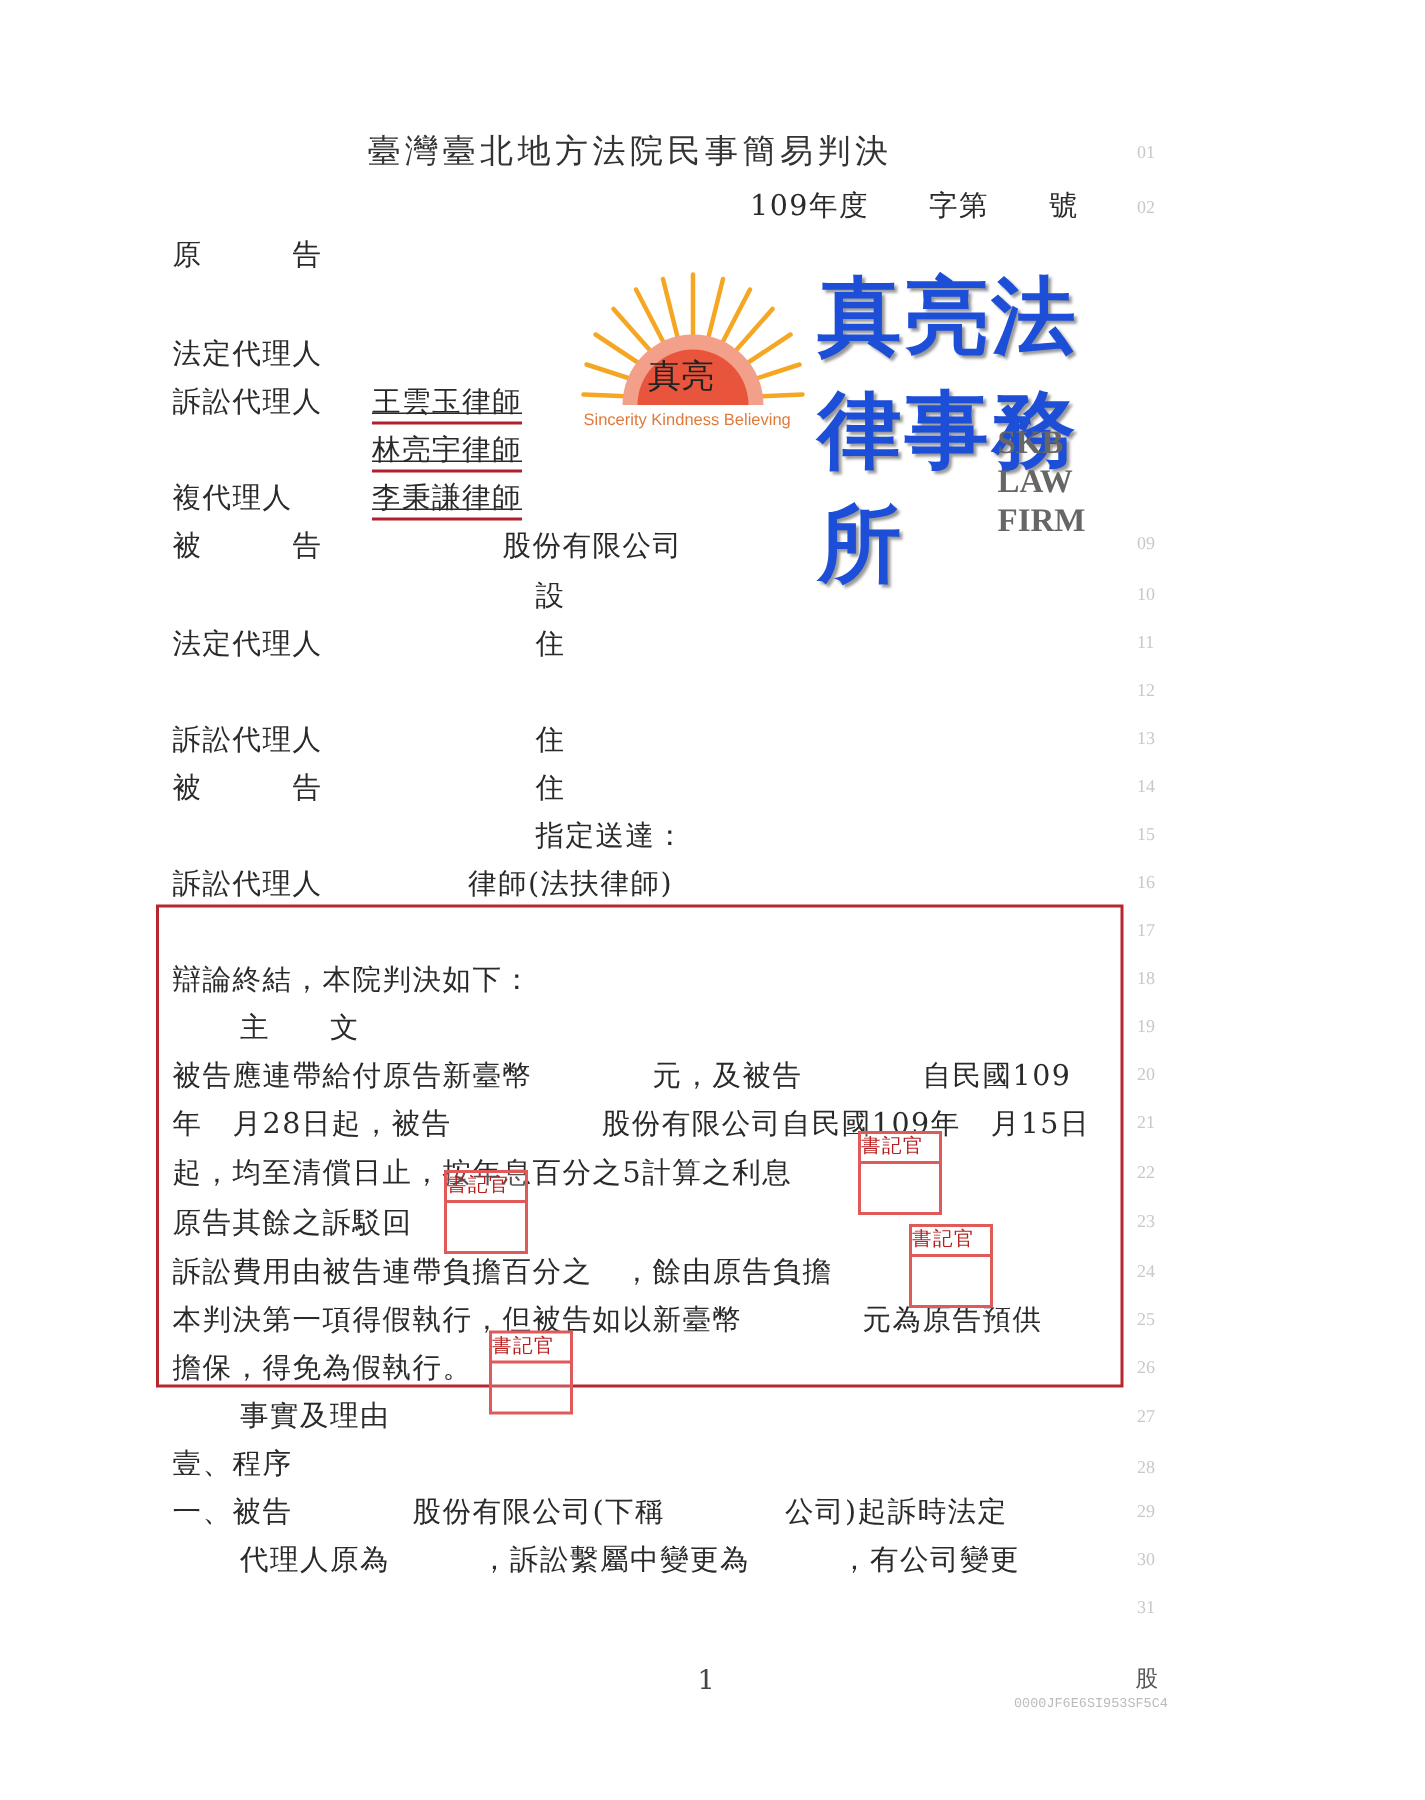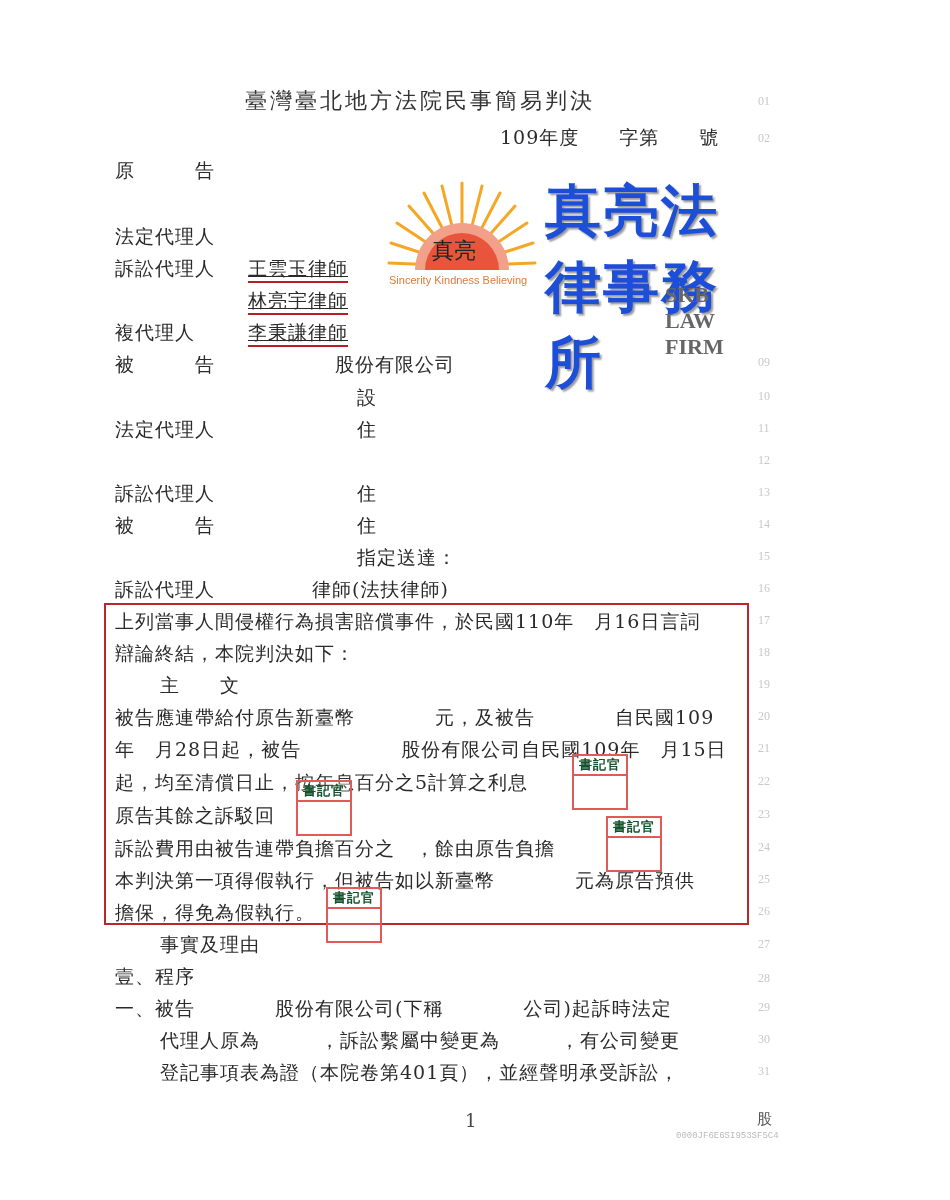--- a/index.html
+++ b/index.html
@@ -7,21 +7,21 @@
     width:950px; height:1200px; background:#ffffff; position:relative; overflow:hidden;
     font-family: "DejaVu Serif", "Liberation Serif", serif; color:#2a2a2a;
   }
   .page { position:absolute; left:0; top:0; width:756px; height:1200px; }
   .line { position:absolute; font-size:19px; line-height:24px; white-space:pre; letter-spacing:1px; }
   .lno { position:absolute; left:758px; font-size:12px; color:#c8c8c8; font-family:"Liberation Serif", serif; }
   .title { position:absolute; left:245px; top:86px; font-size:22px; letter-spacing:3px; color:#333; }
   .ul { border-bottom:2px solid #b0202a; padding-bottom:2px;text-decoration:underline; }
   .redbox { position:absolute; left:104px; top:603px; width:645px; height:322px; border:2px solid #b8262e; box-sizing:border-box; }
   .stamp { position:absolute; width:56px; height:56px; border:2px solid #e05a5a; box-sizing:border-box; background:rgba(255,255,255,0.2); }
-  .stamp .st { display:block; height:18px; border-bottom:2px solid #e05a5a; color:#14532d; font-size:13px; font-weight:bold; text-align:center; line-height:18px; font-family:"DejaVu Sans", sans-serif; letter-spacing:1px; }
+  .stamp .st { display:block; height:18px; border-bottom:2px solid #e05a5a; color:#b91c1c; font-size:13px; font-weight:normal; text-align:left; line-height:18px; font-family:"DejaVu Sans", sans-serif; letter-spacing:1px; }
   .logo { position:absolute; left:387px; top:178px; width:150px; height:115px; }
   .firm-cn { position:absolute; left:545px; top:174px; font-size:56px; font-weight:bold; color:#1d4ed8; letter-spacing:2px; font-family:"DejaVu Serif", serif; text-shadow:2px 2px 2px #999; }
   .firm-en { position:absolute; left:665px; top:282px; font-size:22px; font-weight:bold; color:#666; font-family:"Liberation Serif", serif; }
   .footer-page { position:absolute; left:465px; top:1110px; font-size:18px; color:#444; }
   .footer-code { position:absolute; left:757px; top:1110px; font-size:15px; color:#555; }
   .footer-hash { position:absolute; left:676px; top:1131px; font-size:9px; color:#bbb; font-family:"Liberation Mono", monospace; }
 </style>
 </head>
 <body>
 
@@ -97,21 +97,20 @@
       <path d="M38 92 A37 37 0 0 1 112 92 Z" fill="#e8553c"></path>
       <rect x="0" y="92" width="150" height="23" fill="#fff"></rect>
     </svg>
     <div style="position:absolute;left:45px;top:58px;font-size:22px;color:#222;font-family:'DejaVu Serif',serif;">真亮</div>
     <div style="position:absolute;left:2px;top:96px;font-size:11px;color:#e07a3a;font-family:'Liberation Sans',sans-serif;white-space:nowrap;">Sincerity Kindness Believing</div>
   </div>
   <div class="firm-cn">真亮法律事務所</div>
   <div class="firm-en">SKB LAW FIRM</div>
 
   <div class="redbox"></div>
-  <div class="line" style="left:115px;top:609px;">上列當事人間侵權行為損害賠償事件，於民國110年　月16日言詞</div>
   <div class="line" style="left:115px;top:641px;">辯論終結，本院判決如下：</div>
   <div class="line" style="left:160px;top:673px;">主　　文</div>
   <div class="line" style="left:115px;top:705px;">被告應連帶給付原告新臺幣　　　　元，及被告　　　　自民國109</div>
   <div class="line" style="left:115px;top:737px;">年　月28日起，被告　　　　　股份有限公司自民國109年　月15日</div>
   <div class="line" style="left:115px;top:770px;">起，均至清償日止，按年息百分之5計算之利息</div>
   <div class="line" style="left:115px;top:803px;">原告其餘之訴駁回</div>
   <div class="line" style="left:115px;top:836px;">訴訟費用由被告連帶負擔百分之　，餘由原告負擔</div>
   <div class="line" style="left:115px;top:868px;">本判決第一項得假執行，但被告如以新臺幣　　　　元為原告預供</div>
   <div class="line" style="left:115px;top:900px;">擔保，得免為假執行。</div>
 
@@ -125,18 +124,17 @@
       <span class="st">書記官</span>
     </div>
   <div class="stamp" style="left:326px;top:887px;">
       <span class="st">書記官</span>
     </div>
 
   <div class="line" style="left:160px;top:932px;">事實及理由</div>
   <div class="line" style="left:115px;top:964px;">壹、程序</div>
   <div class="line" style="left:115px;top:996px;">一、被告　　　　股份有限公司(下稱　　　　公司)起訴時法定</div>
   <div class="line" style="left:160px;top:1028px;">代理人原為　　　，訴訟繫屬中變更為　　　，有公司變更</div>
-  <div class="line" style="left:160px;top:1060px;">登記事項表為證（本院卷第401頁），並經聲明承受訴訟，</div>
 
   <div class="footer-page">1</div>
   <div class="footer-code">股</div>
   <div class="footer-hash">0000JF6E6SI953SF5C4</div>
 </div>
 
 </body></html>

